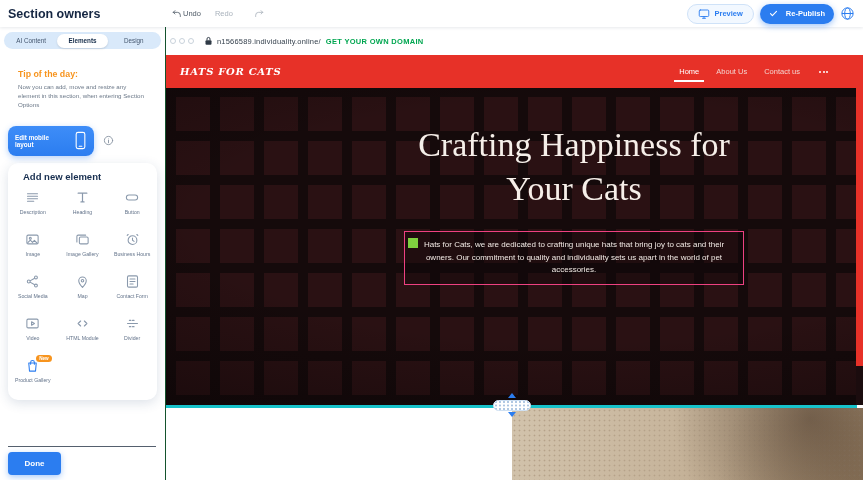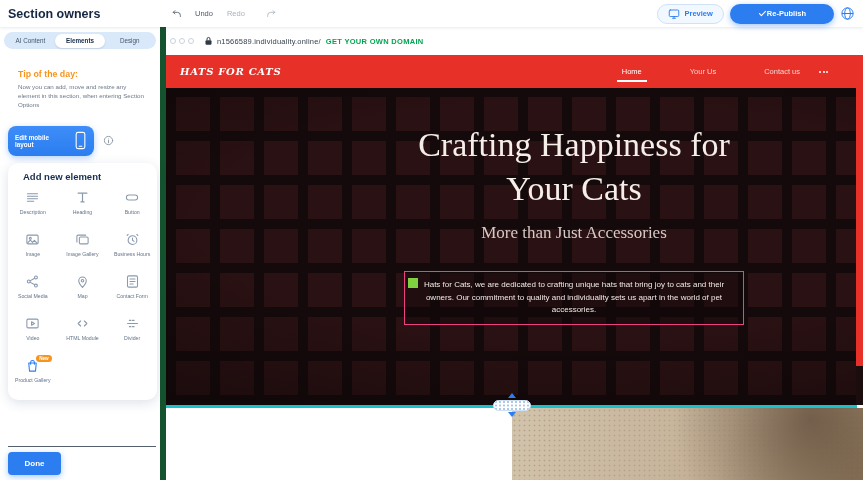--- a/index.html
+++ b/index.html
@@ -15,32 +15,32 @@
   }
   *{margin:0;padding:0;box-sizing:border-box;}
   body{font-family:"Liberation Sans",sans-serif;background:#e9edf1;}
   .stage{position:relative;width:863px;height:480px;background:#fff;overflow:hidden;}
 
   
   .topbar{position:absolute;left:0;top:0;width:863px;height:27px;background:#fff;
     box-shadow:0 1px 3px rgba(20,40,70,.10);display:flex;align-items:center;padding:0 8px;z-index:30;}
   .tb-title{font-size:12.5px;font-weight:700;color:var(--ink);}
   .history{position:absolute;left:172px;top:0;height:27px;display:flex;align-items:center;gap:4px;font-size:7.5px;}
-  .hist-undo{color:#4e5a66;display:flex;align-items:center;gap:13px;cursor:pointer;}
+  .hist-undo{color:#4e5a66;display:flex;align-items:center;gap:1px;cursor:pointer;}
   .hist-redo{color:#a9b2bc;display:flex;align-items:center;gap:21px;margin-left:10px;cursor:pointer;}
   .top-actions{margin-left:auto;display:flex;align-items:center;gap:6px;}
   .btn-preview{height:20px;padding:0 10px;border:1px solid #cfe2f8;border-radius:10px;background:#f2f8ff;
     color:var(--accent);font-size:7.5px;font-weight:600;display:flex;align-items:center;gap:4px;cursor:pointer;}
-  .btn-republish{height:20px;padding:0 28px;border:none;border-radius:10px;background:var(--accent);
-    color:#fff;font-size:7.5px;font-weight:600;display:flex;align-items:center;gap:0;
+  .btn-republish{height:20px;padding:0 9px;border:none;border-radius:10px;background:var(--accent);
+    color:#fff;font-size:7.5px;font-weight:600;display:flex;align-items:center;gap:8px;
     box-shadow:0 2px 6px rgba(43,125,240,.45);cursor:pointer;text-align:right;}
   .globe{display:flex;align-items:center;cursor:pointer;}
 
   
-  .sidebar{position:absolute;left:0;top:27px;width:166px;bottom:0;background:#fff;border-right:6px solid #14532d;z-index:20;}
+  .sidebar{position:absolute;left:0;top:27px;width:166px;bottom:0;background:#fff;border-right:1px solid #14532d;z-index:20;}
   .tabs{margin:5px 4px 0 4px;height:17px;background:#d9e9fa;border-radius:12px;display:flex;padding:1.5px;}
   .tab{flex:1;display:flex;align-items:center;justify-content:center;font-size:6.3px;color:#44566e;
     border-radius:10px;cursor:pointer;}
   .tab.active{background:#fff;color:#152c49;font-weight:700;box-shadow:0 1px 2px rgba(0,0,0,.12);}
   .tip{margin:20px 14px 0 18px;}
   .tip-title{font-size:8.8px;font-weight:700;color:var(--tip-orange);}
   .tip-body{margin-top:4px;font-size:6.2px;line-height:1.45;color:#6b7888;width:132px;}
   .edit-row{display:flex;align-items:center;gap:9px;margin:16px 0 0 8px;}
   .btn-mobile{width:86px;height:30px;border:none;border-radius:8px;
     background:linear-gradient(180deg,#3e8df8,#2b7df0);color:#fff;font-size:6.3px;font-weight:600;
@@ -67,36 +67,36 @@
   .win-dot{width:6px;height:6px;border:1px solid #c9d2db;border-radius:50%;margin-right:3px;}
   .lock{margin-left:7px;display:flex;align-items:center;}
   .url{margin-left:4px;font-size:7.5px;color:#333f4b;letter-spacing:.2px;}
   .cta{margin-left:5px;font-size:7.5px;font-weight:700;color:var(--green);letter-spacing:.3px;cursor:pointer;}
 
   .site{position:absolute;left:0;top:28px;width:690px;bottom:0;background:#fff;overflow:hidden;}
   .site-header{height:33px;background:var(--brand-red);display:flex;align-items:center;padding:0 26px 0 14px;}
   .logo{font-family:"DejaVu Serif",serif;font-style:italic;font-weight:700;font-size:10px;color:#fff;
     letter-spacing:.7px;text-transform:uppercase;cursor:pointer;}
   .nav{margin-left:auto;display:flex;align-items:center;gap:17px;font-size:7.5px;color:#f3d2cd;}
-  .nav-link{cursor:pointer;margin-left:31px;}
+  .nav-link{cursor:pointer;}
   .nav-link.active{color:#fff;position:relative;}
   .nav-link.active::after{content:"";position:absolute;left:-5px;right:-5px;bottom:-6px;height:1.6px;background:#fff;}
   .nav-more{display:flex;gap:1.5px;cursor:pointer;padding:2px;}
   .nav-more i{width:2px;height:2px;border-radius:50%;background:#fff;}
 
   .hero{position:absolute;left:0;top:33px;width:816px;height:317px;
     background-color:#2a1113;
     background-image:
       radial-gradient(ellipse 120% 100% at 50% 42%, rgba(10,4,5,0) 38%, rgba(8,3,4,.78) 100%),
       repeating-linear-gradient(90deg,#150a0b 0 10px,transparent 10px 44px),
       repeating-linear-gradient(0deg,#150a0b 0 10px,transparent 10px 44px);
     display:flex;flex-direction:column;align-items:center;text-align:center;padding-top:35px;}
   .hero-title{font-family:"Liberation Serif",serif;font-weight:400;font-size:34px;line-height:1.3;color:#f6efe9;cursor:text;}
   .hero-sub{margin-top:12px;font-family:"Liberation Serif",serif;font-size:17px;color:#d6cac4;cursor:text;}
-  .quote{position:relative;margin-top:28px;width:340px;border:1px solid var(--pink);
+  .quote{position:relative;margin-top:20px;width:340px;border:1px solid var(--pink);
     background:rgba(15,5,8,.35);padding:7px 14px;font-size:8px;line-height:1.55;color:#f1e9e4;cursor:text;}
   .sel-handle{position:absolute;left:3px;top:6px;width:10px;height:10px;background:var(--handle-green);cursor:grab;}
 
   .edge-line{position:absolute;left:0;top:378px;width:691px;height:2.5px;background:var(--teal);cursor:row-resize;}
   .resize-widget{position:absolute;left:327px;top:366px;width:38px;display:flex;flex-direction:column;
     align-items:center;gap:1.5px;cursor:row-resize;z-index:5;}
   .tri-up{width:0;height:0;border-left:4px solid transparent;border-right:4px solid transparent;border-bottom:5px solid var(--accent);}
   .tri-down{width:0;height:0;border-left:4px solid transparent;border-right:4px solid transparent;border-top:5px solid var(--accent);}
   .dots-pill{width:38px;height:11px;background:#fff;border:1px solid #cfe0f2;border-radius:5.5px;
     background-image:radial-gradient(#a9c3e0 .7px,transparent .95px);background-size:4px 3.5px;background-position:center;}
@@ -346,36 +346,35 @@
       </span>
       <span class="url">n1566589.individuality.online/</span>
       <span class="cta">GET YOUR OWN DOMAIN</span>
     </div>
 
     <div class="site">
       <div class="site-header">
         <span class="logo">Hats for Cats</span>
         <nav class="nav">
           <span class="nav-link active">Home</span>
-          <span class="nav-link">Your Us</span>
+          <span class="nav-link">About Us</span>
           <span class="nav-link">Contact us</span>
           <span class="nav-more">
               <i></i>
               <i></i>
               <i></i>
             </span>
         </nav>
       </div>
 
       <div class="hero">
         <div class="hero-title">
           <span style="display:block">Crafting Happiness for</span>
           <span style="display:block">Your Cats</span>
         </div>
-        <div class="hero-sub">More than Just Accessories</div>
         <div class="quote">
           <span class="sel-handle"></span>
           <span>Hats for Cats, we are dedicated to crafting unique hats that bring joy to cats and their owners. Our commitment to quality and individuality sets us apart in the world of pet accessories.</span>
         </div>
       </div>
     </div>
 
     <div class="edge-line"></div>
     <div class="resize-widget">
       <span class="tri-up"></span>

